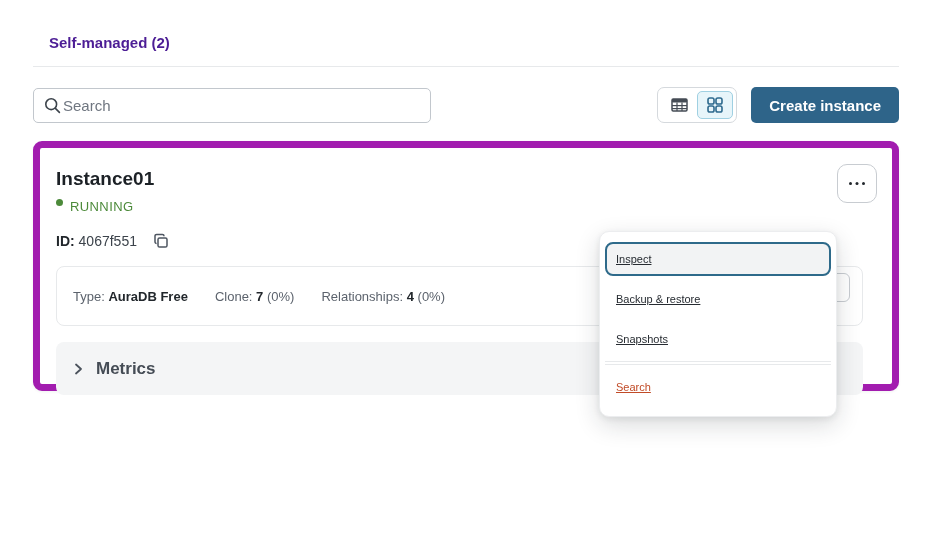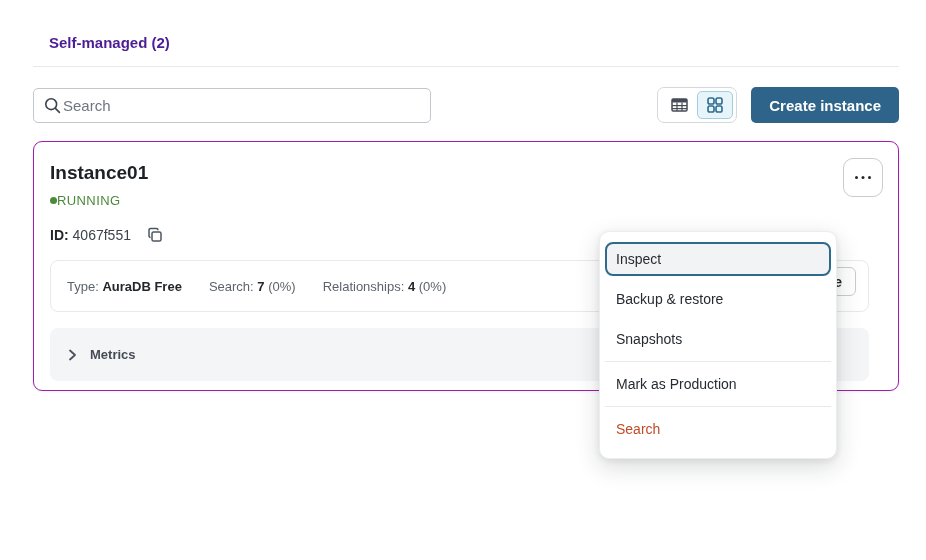--- a/index.html
+++ b/index.html
@@ -110,35 +110,35 @@
     border-radius: 5px;
     cursor: pointer;
     font-family: "Liberation Sans", sans-serif;
   }
 
   
   .card {
     position: relative;
     margin-top: 18px;
     height: 250px;
-    border: 1px solid #a21caf;
+    border: 7px solid #a21caf;
     border-radius: 9px;
     background: #fff;
     box-shadow: 0 1px 3px rgba(20,30,40,0.06);
     padding: 20px 29px 14px 16px;
   }
   .instance-name {
     font-size: 19px;
     font-weight: 700;
     color: #1c2126;
   }
   .status-row {
     margin-top: 9px;
     display: flex;
-    align-items: center;
+    gap: 7px;
   }
   .status-dot {
     width: 7px; height: 7px;
     border-radius: 50%;
     background: #4c8a3a;
   }
   .status-text {
     font-size: 13px;
     font-weight: 500;
     letter-spacing: 0.4px;
@@ -154,21 +154,21 @@
   }
   .id-row b { color: #22272c; font-weight: 700; }
   .copy-btn {
     background: none; border: none; cursor: pointer;
     display: flex; align-items: center; padding: 0;
   }
 
   .info-bar {
     position: relative;
     margin-top: 17px;
-    height: 52px;
+    height: 60px;
     border: 1px solid #e7e9eb;
     border-radius: 8px;
     display: flex;
     align-items: center;
     padding: 0 16px;
     gap: 27px;
     font-size: 13px;
     color: #5c636d;
   }
   .info-item { white-space: nowrap; }
@@ -194,21 +194,21 @@
     height: 53px;
     background: #f4f5f6;
     border-radius: 8px;
     display: flex;
     align-items: center;
     padding: 0 15px;
     gap: 11px;
     cursor: pointer;
   }
   .metrics-label {
-    font-size: 13px;
+    font-size: 17px;
     font-weight: 700;
     color: #454c55;
   }
 
   .more-btn {
     position: absolute;
     top: 16px; right: 15px;
     width: 40px; height: 39px;
     background: #fff;
     border: 1px solid #c8ccd1;
@@ -230,23 +230,24 @@
     border-radius: 10px;
     box-shadow: 0 8px 24px rgba(25,32,40,0.16), 0 2px 6px rgba(25,32,40,0.08);
     padding: 6px 0 9px;
     z-index: 10;
   }
   .menu-item {
     height: 40px;
     display: flex;
     align-items: center;
     padding: 0 16px;
-    font-size: 14px;
+    font-size: 11px;
     color: #262b31;
     cursor: pointer;
+    text-decoration: underline;
   }
   .menu-item.focused {
     margin: 4px 5px 3px;
     height: 34px;
     background: #f2f3f4;
     border: 2px solid #2e6a8a;
     border-radius: 8px;
     padding: 0 9px;
   }
   .menu-item.danger { color: #c14b27; }
@@ -320,21 +321,21 @@
       </button>
     </div>
 
     <div class="info-bar">
       <span class="info-item">
         <span>Type:</span>
         <b>AuraDB Free</b>
         <span></span>
       </span>
       <span class="info-item">
-        <span>Search:</span>
+        <span>Clone:</span>
         <b>7</b>
         <span>(0%)</span>
       </span>
       <span class="info-item">
         <span>Relationships:</span>
         <b>4</b>
         <span>(0%)</span>
       </span>
       <button class="upgrade-btn">Upgrade</button>
     </div>
@@ -355,16 +356,15 @@
     </button>
   </div>
 
 </div>
 
 <div class="context-menu">
   <div class="menu-item focused">Inspect</div>
   <div class="menu-item">Backup &amp; restore</div>
   <div class="menu-item">Snapshots</div>
   <div class="menu-divider"></div>
-  <div class="menu-item">Mark as Production</div>
   <div class="menu-divider"></div>
   <div class="menu-item danger">Search</div>
 </div>
 
 </body></html>

